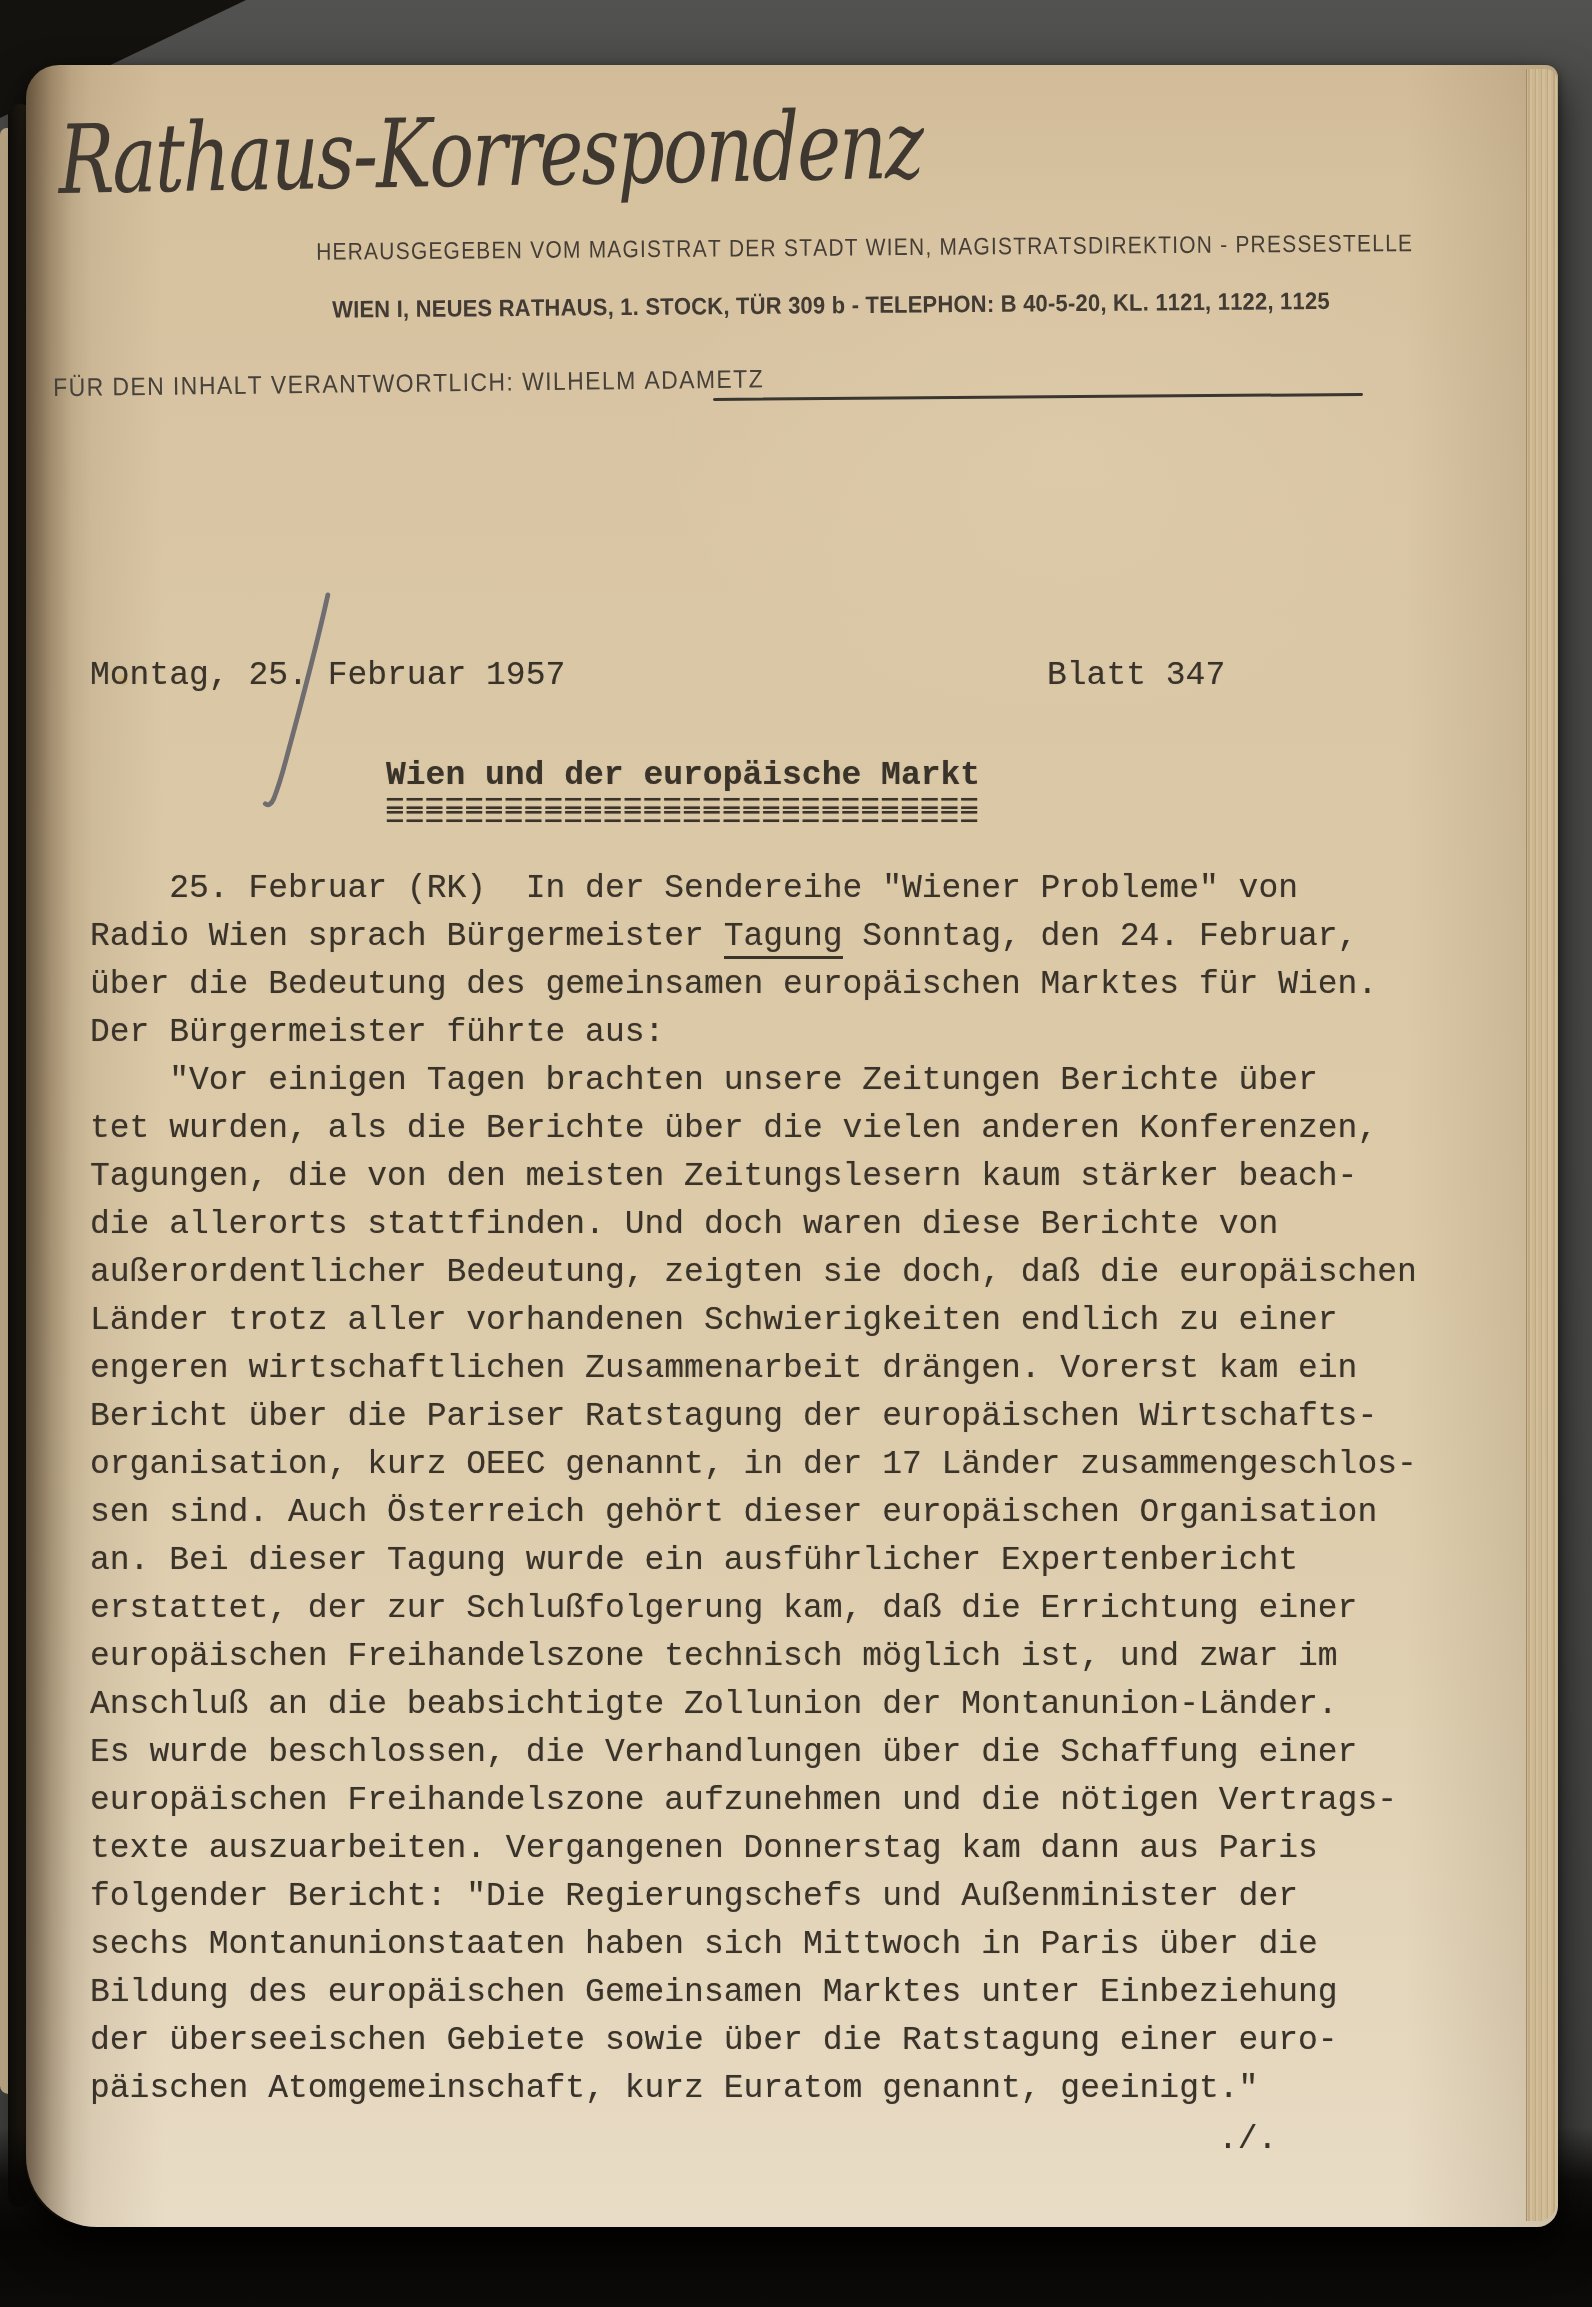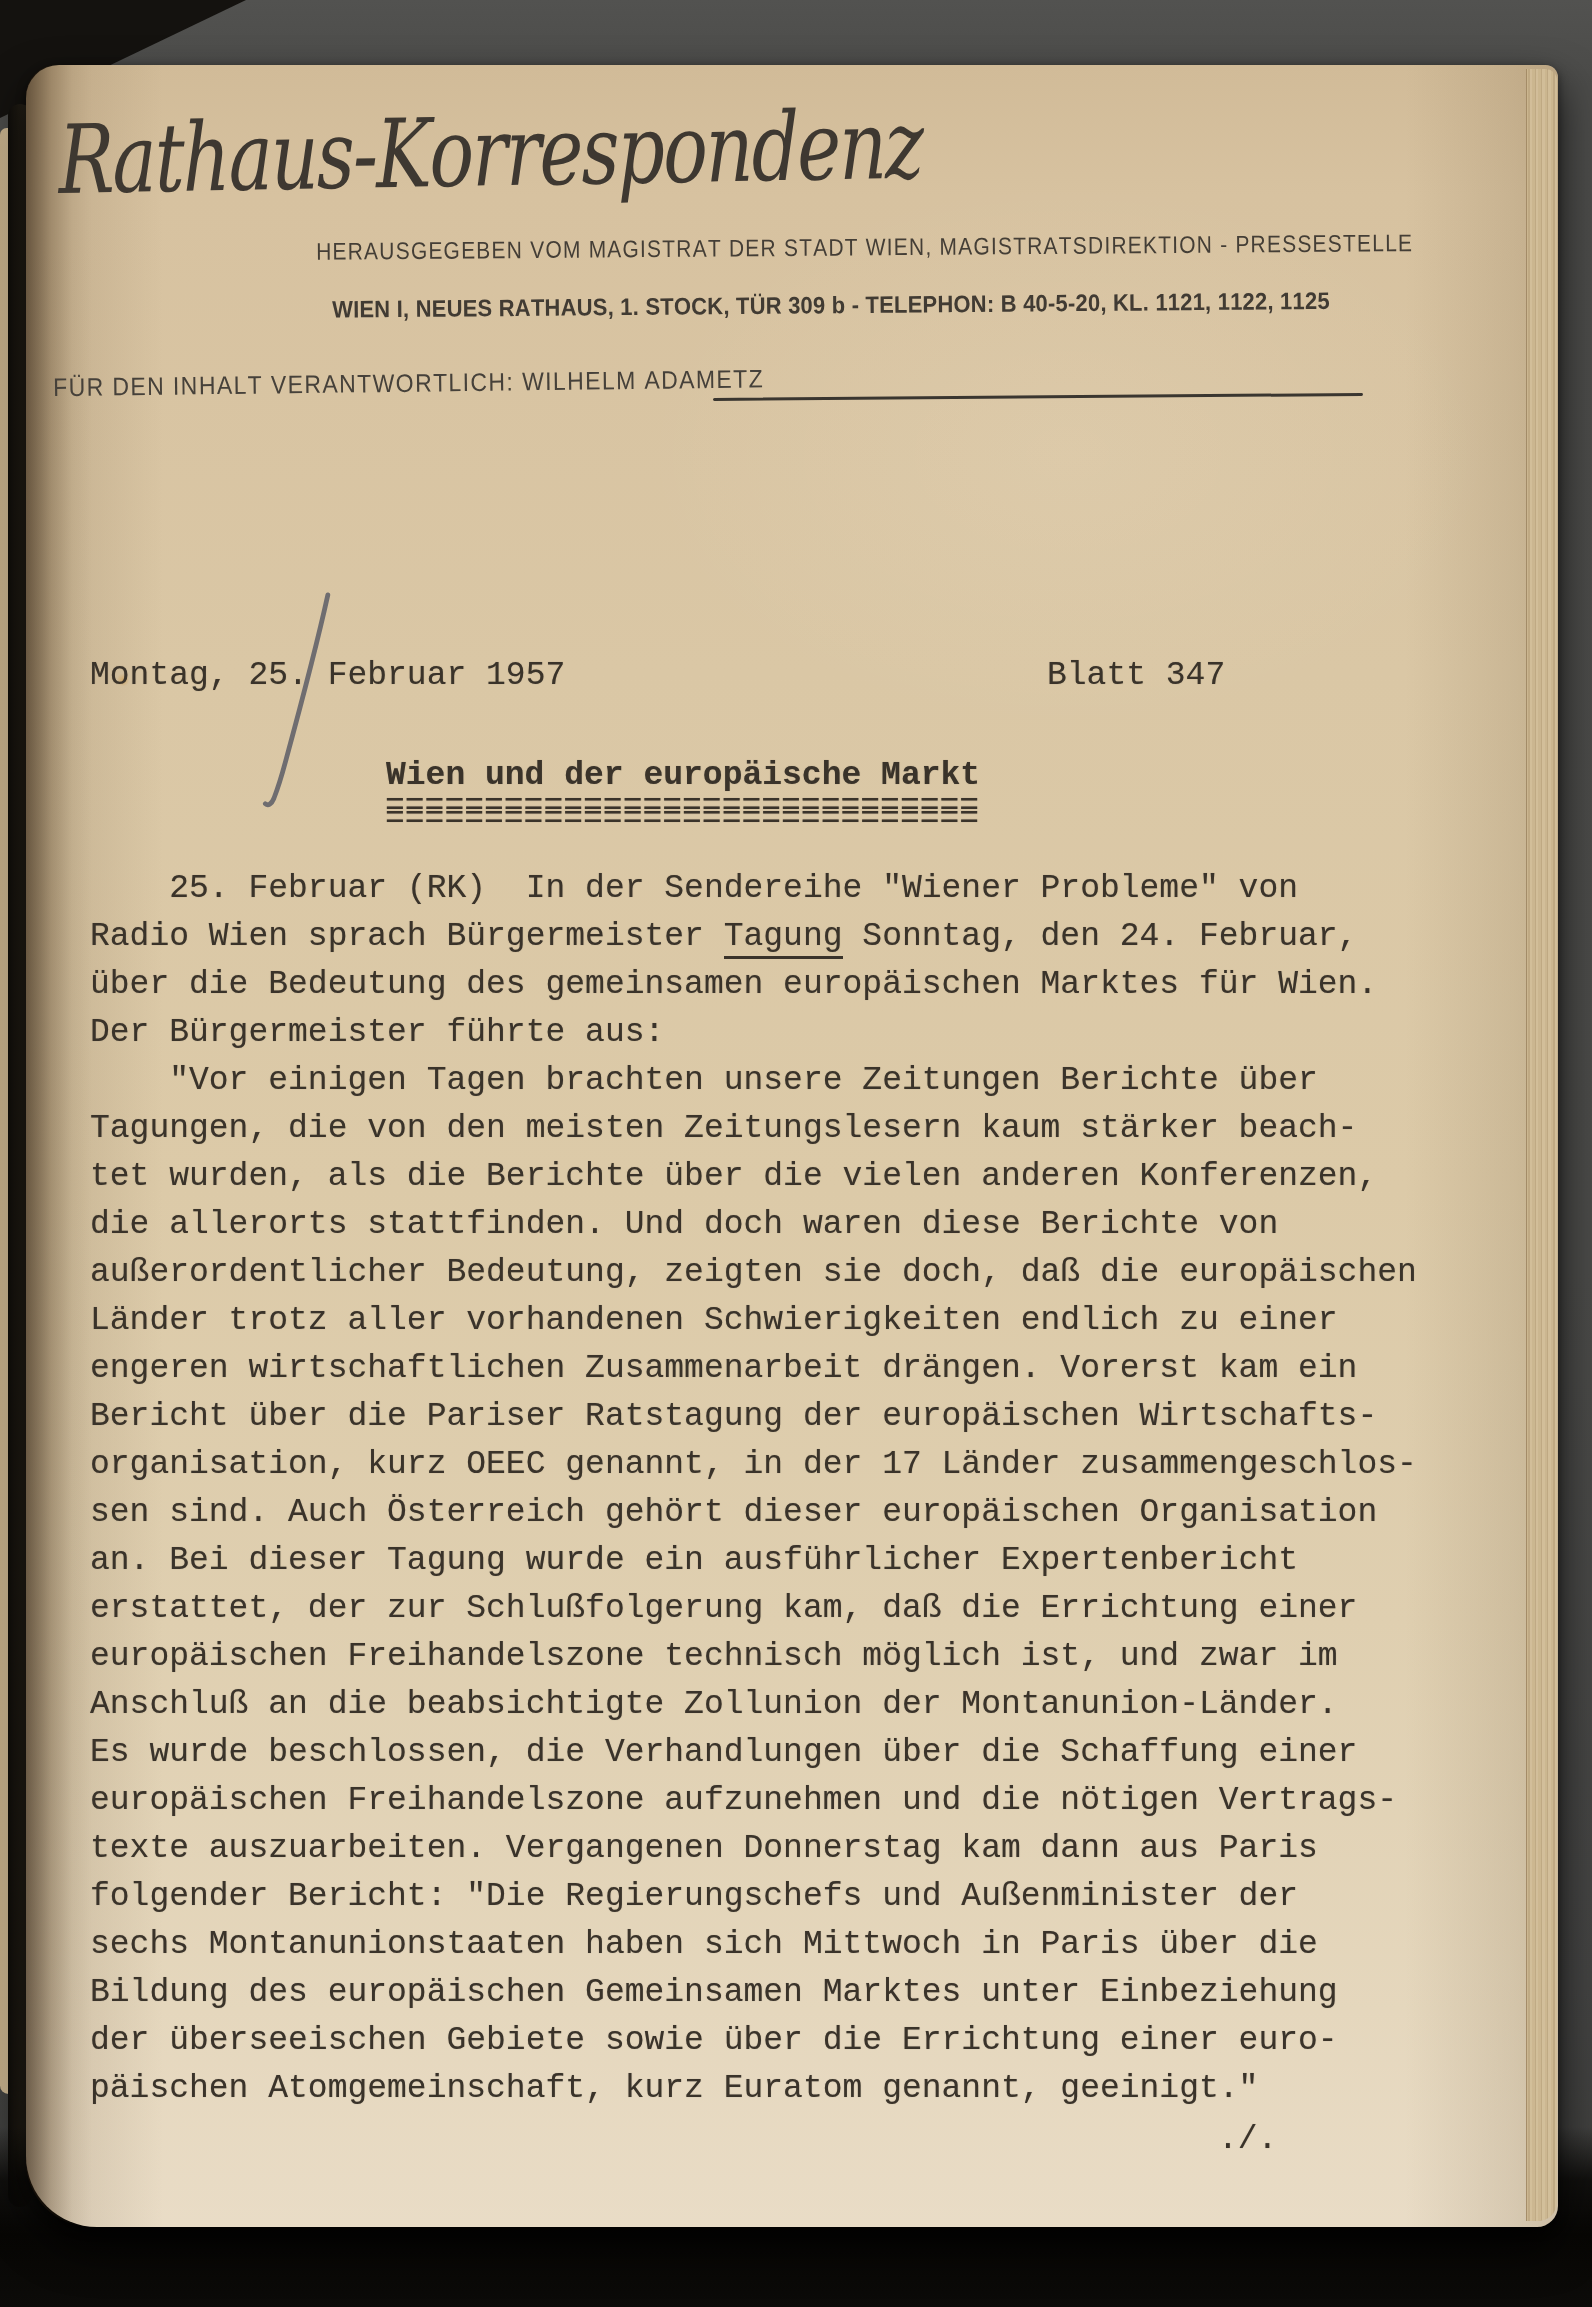--- a/index.html
+++ b/index.html
@@ -173,40 +173,40 @@
     <div class="typed article-title">Wien und der europäische Markt</div>
     <div class="typed title-underline-row1">==============================</div>
     <div class="typed title-underline-row2">==============================</div>
 
     <div class="typed body-lines">
         <div class="line">    25. Februar (RK)  In der Sendereihe "Wiener Probleme" von</div>
         <div class="line">Radio Wien sprach Bürgermeister <span class="u">Tagung</span> Sonntag, den 24. Februar,</div>
         <div class="line">über die Bedeutung des gemeinsamen europäischen Marktes für Wien.</div>
         <div class="line">Der Bürgermeister führte aus:</div>
         <div class="line">    "Vor einigen Tagen brachten unsere Zeitungen Berichte über</div>
+        <div class="line">tet wurden, als die Berichte über die vielen anderen Konferenzen,</div>
         <div class="line">Tagungen, die von den meisten Zeitungslesern kaum stärker beach-</div>
-        <div class="line">tet wurden, als die Berichte über die vielen anderen Konferenzen,</div>
         <div class="line">die allerorts stattfinden. Und doch waren diese Berichte von</div>
         <div class="line">außerordentlicher Bedeutung, zeigten sie doch, daß die europäischen</div>
         <div class="line">Länder trotz aller vorhandenen Schwierigkeiten endlich zu einer</div>
         <div class="line">engeren wirtschaftlichen Zusammenarbeit drängen. Vorerst kam ein</div>
         <div class="line">Bericht über die Pariser Ratstagung der europäischen Wirtschafts-</div>
         <div class="line">organisation, kurz OEEC genannt, in der 17 Länder zusammengeschlos-</div>
         <div class="line">sen sind. Auch Österreich gehört dieser europäischen Organisation</div>
         <div class="line">an. Bei dieser Tagung wurde ein ausführlicher Expertenbericht</div>
         <div class="line">erstattet, der zur Schlußfolgerung kam, daß die Errichtung einer</div>
         <div class="line">europäischen Freihandelszone technisch möglich ist, und zwar im</div>
         <div class="line">Anschluß an die beabsichtigte Zollunion der Montanunion-Länder.</div>
         <div class="line">Es wurde beschlossen, die Verhandlungen über die Schaffung einer</div>
         <div class="line">europäischen Freihandelszone aufzunehmen und die nötigen Vertrags-</div>
         <div class="line">texte auszuarbeiten. Vergangenen Donnerstag kam dann aus Paris</div>
         <div class="line">folgender Bericht: "Die Regierungschefs und Außenminister der</div>
         <div class="line">sechs Montanunionstaaten haben sich Mittwoch in Paris über die</div>
         <div class="line">Bildung des europäischen Gemeinsamen Marktes unter Einbeziehung</div>
-        <div class="line">der überseeischen Gebiete sowie über die Errichtung einer euro-</div>
+        <div class="line">der überseeischen Gebiete sowie über die Ratstagung einer euro-</div>
         <div class="line">päischen Atomgemeinschaft, kurz Euratom genannt, geeinigt."</div>
       </div>
 
     <div class="typed continuation-mark">./.</div>
 
     <svg class="pen-slash" width="1593" height="2307" viewBox="0 0 3363 4871">
       <path d="M 692 1256 C 668 1365, 632 1500, 602 1610 C 594 1640, 586 1665, 578 1686 C 573 1698, 566 1702, 560 1697" fill="none" stroke="#63636a" stroke-width="10" stroke-linecap="round" opacity="0.9"></path>
     </svg>
   </div>
 </div>

